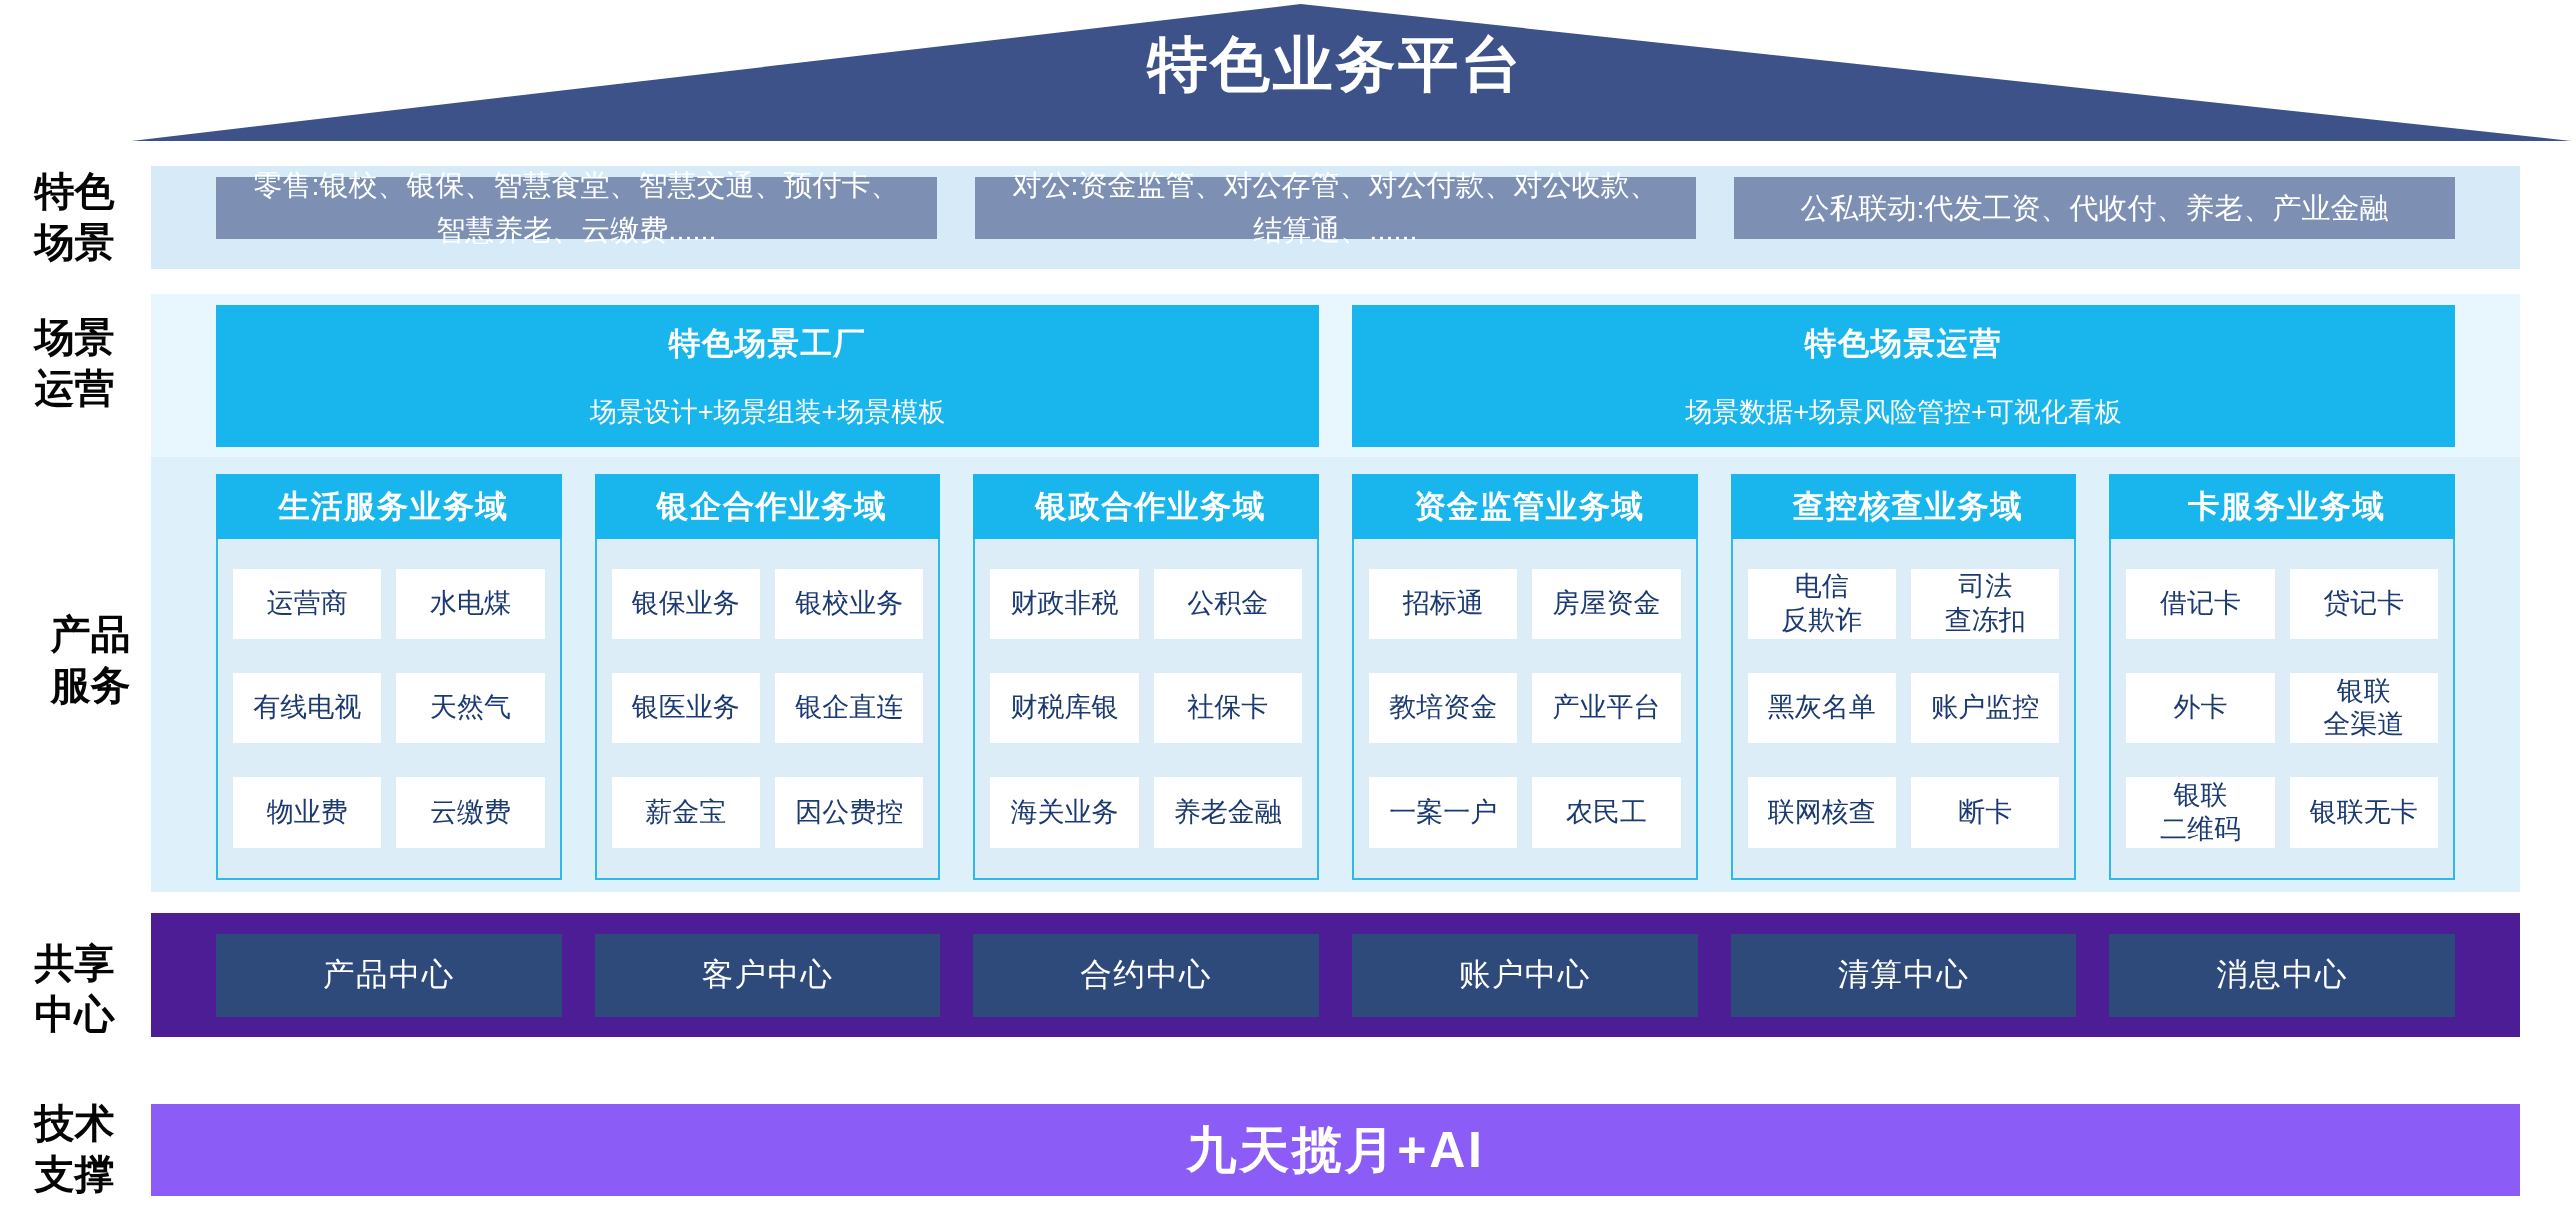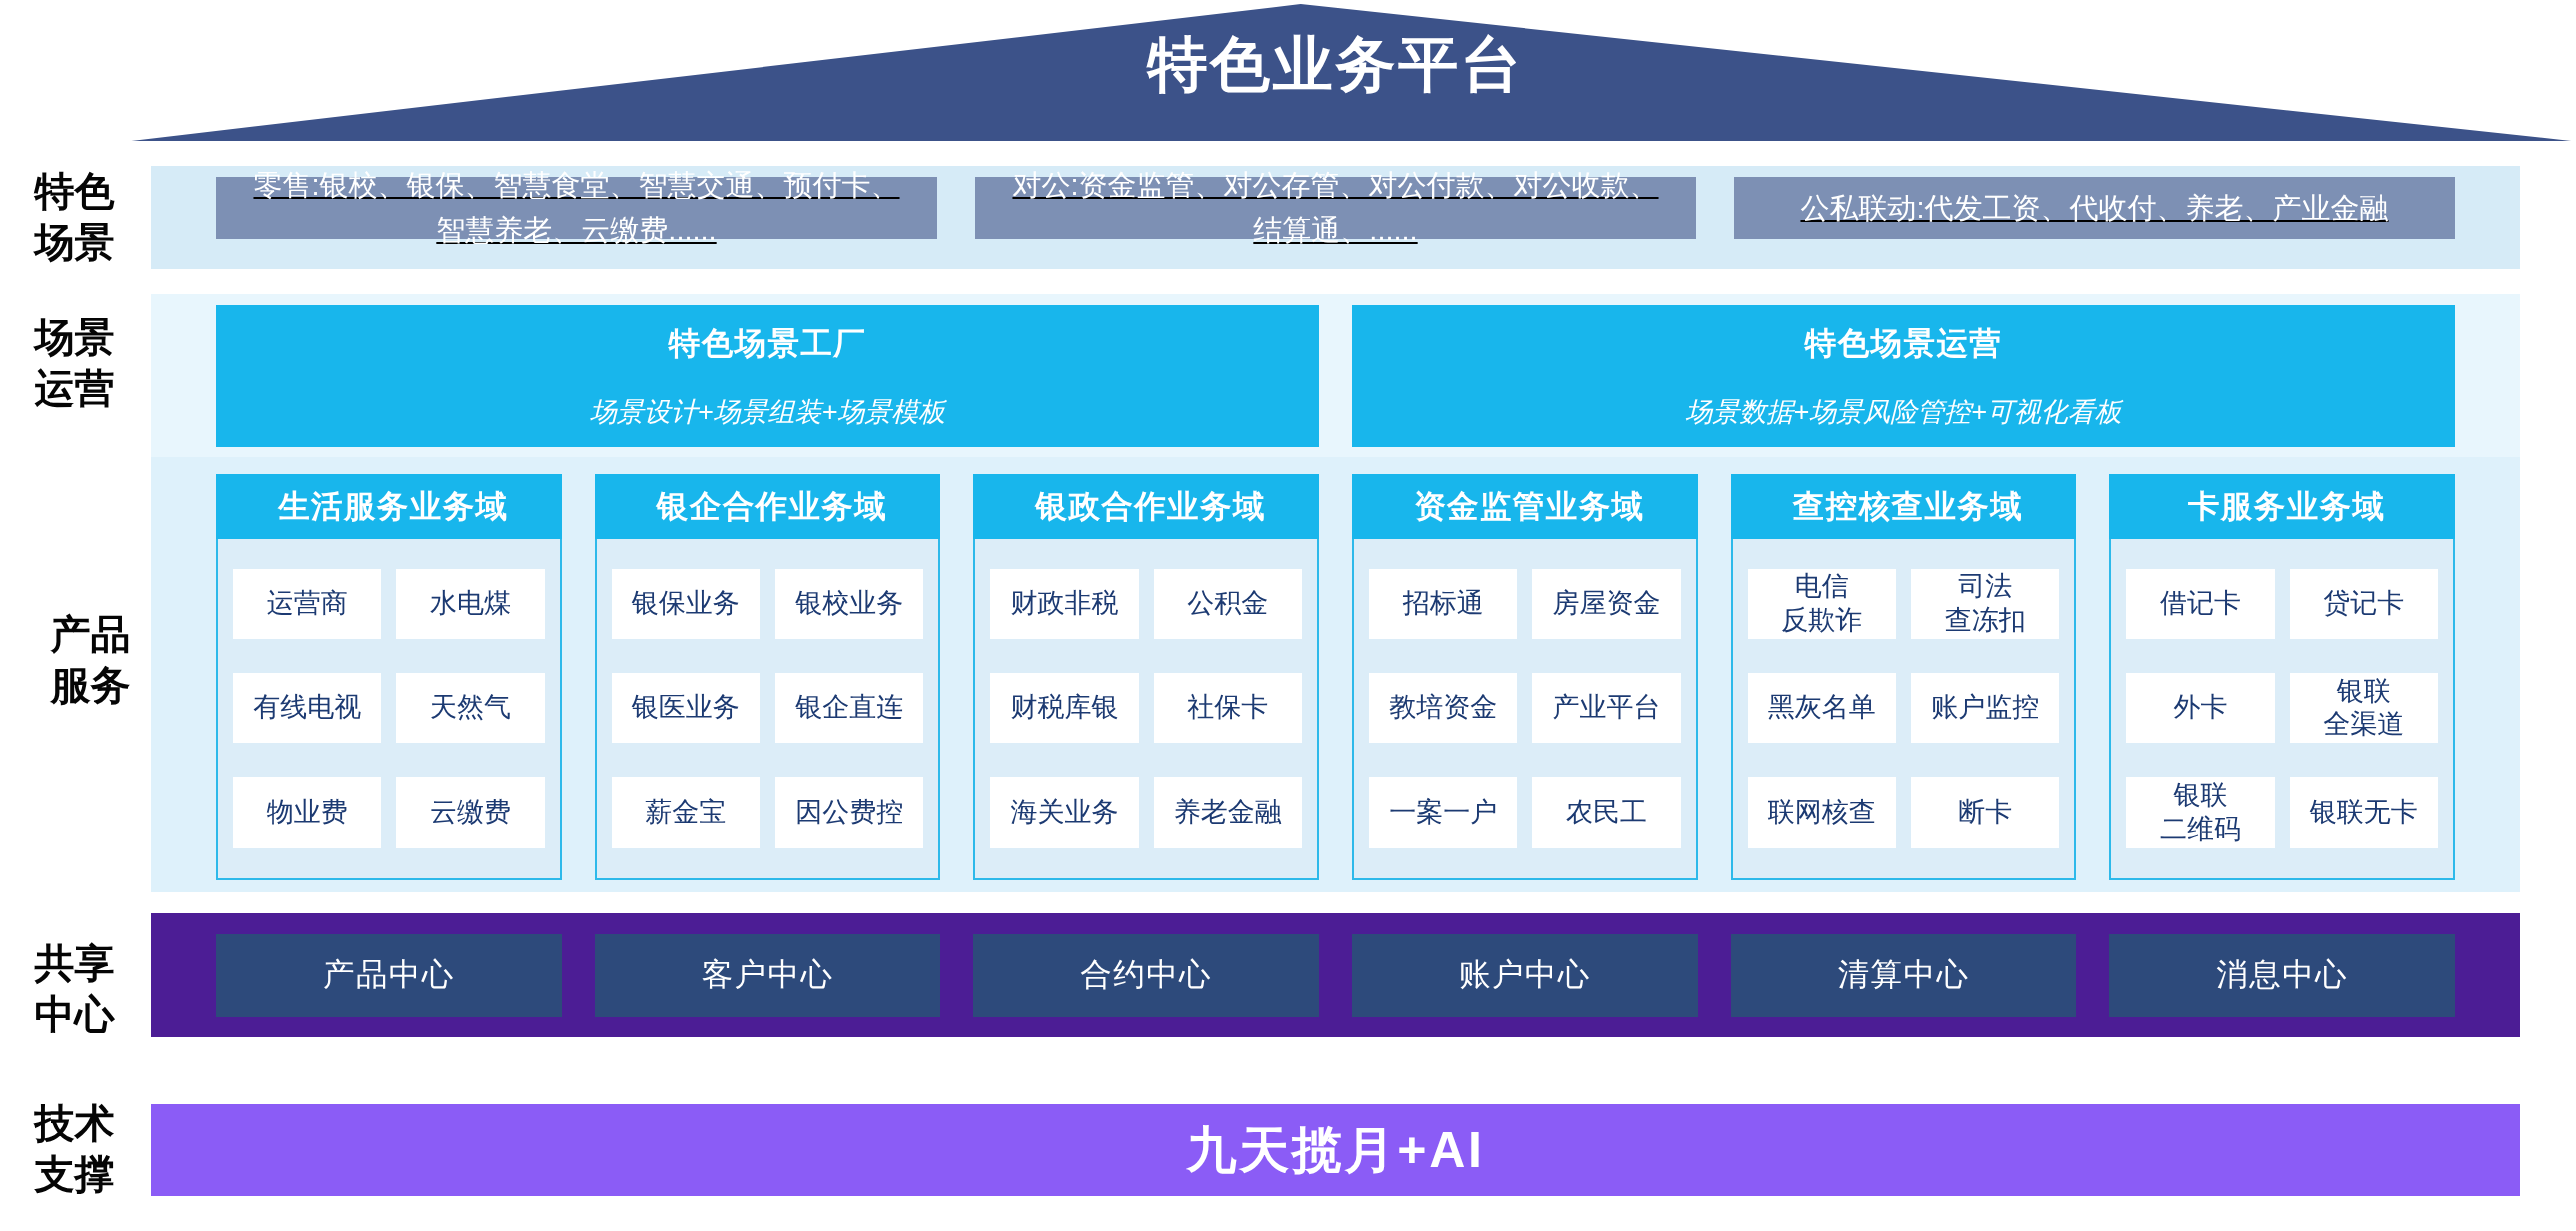--- a/index.html
+++ b/index.html
@@ -24,34 +24,34 @@
     font-size:40px;line-height:1.28;white-space:pre-line;
   }
   
   .band{position:absolute;left:151px;width:2369px;}
   .band-scene{top:166px;height:103px;background:#d6ebf7;}
   .band-op{top:294px;height:167px;background:#e8f6fd;}
   .band-product{top:457px;height:435px;background:#def1fb;}
   .band-share{top:913px;height:124px;background:#4c1d95;text-decoration:underline;}
   .inner{position:absolute;left:65px;right:65px;display:flex;}
   
-  .scene-inner{top:11px;bottom:30px;gap:38px;text-decoration:underline;}
+  .scene-inner{top:11px;bottom:30px;gap:38px;}
   .scene-box{
     flex:1;background:#7d90b4;color:#ffffff;
     display:flex;align-items:center;justify-content:center;text-align:center;
     font-size:29px;line-height:1.55;padding:0 27px;
   }
   
   .op-inner{top:11px;bottom:13.7px;gap:33px;}
   .op-box{
     flex:1;background:#18b6ec;color:#ffffff;
     display:flex;flex-direction:column;align-items:center;justify-content:center;
   }
   .op-title{font-size:31.5px;font-weight:bold;letter-spacing:1.4px;}
-  .op-sub{font-size:27px;margin-top:29px;font-style:italic;}
+  .op-sub{font-size:27px;margin-top:29px;}
   
   .domain-inner{top:17px;bottom:12.3px;display:grid;grid-template-columns:repeat(6,1fr);gap:33px;}
   .domain{display:flex;flex-direction:column;}
   .domain-header{
     flex:0 0 65px;background:#18b6ec;color:#ffffff;
     display:flex;align-items:center;justify-content:center;
     font-size:31.5px;font-weight:bold;letter-spacing:1.4px;padding-left:9px;
   }
   .domain-body{
     flex:1;background:#dcedf8;border:2.7px solid #2db9ea;border-top:none;

